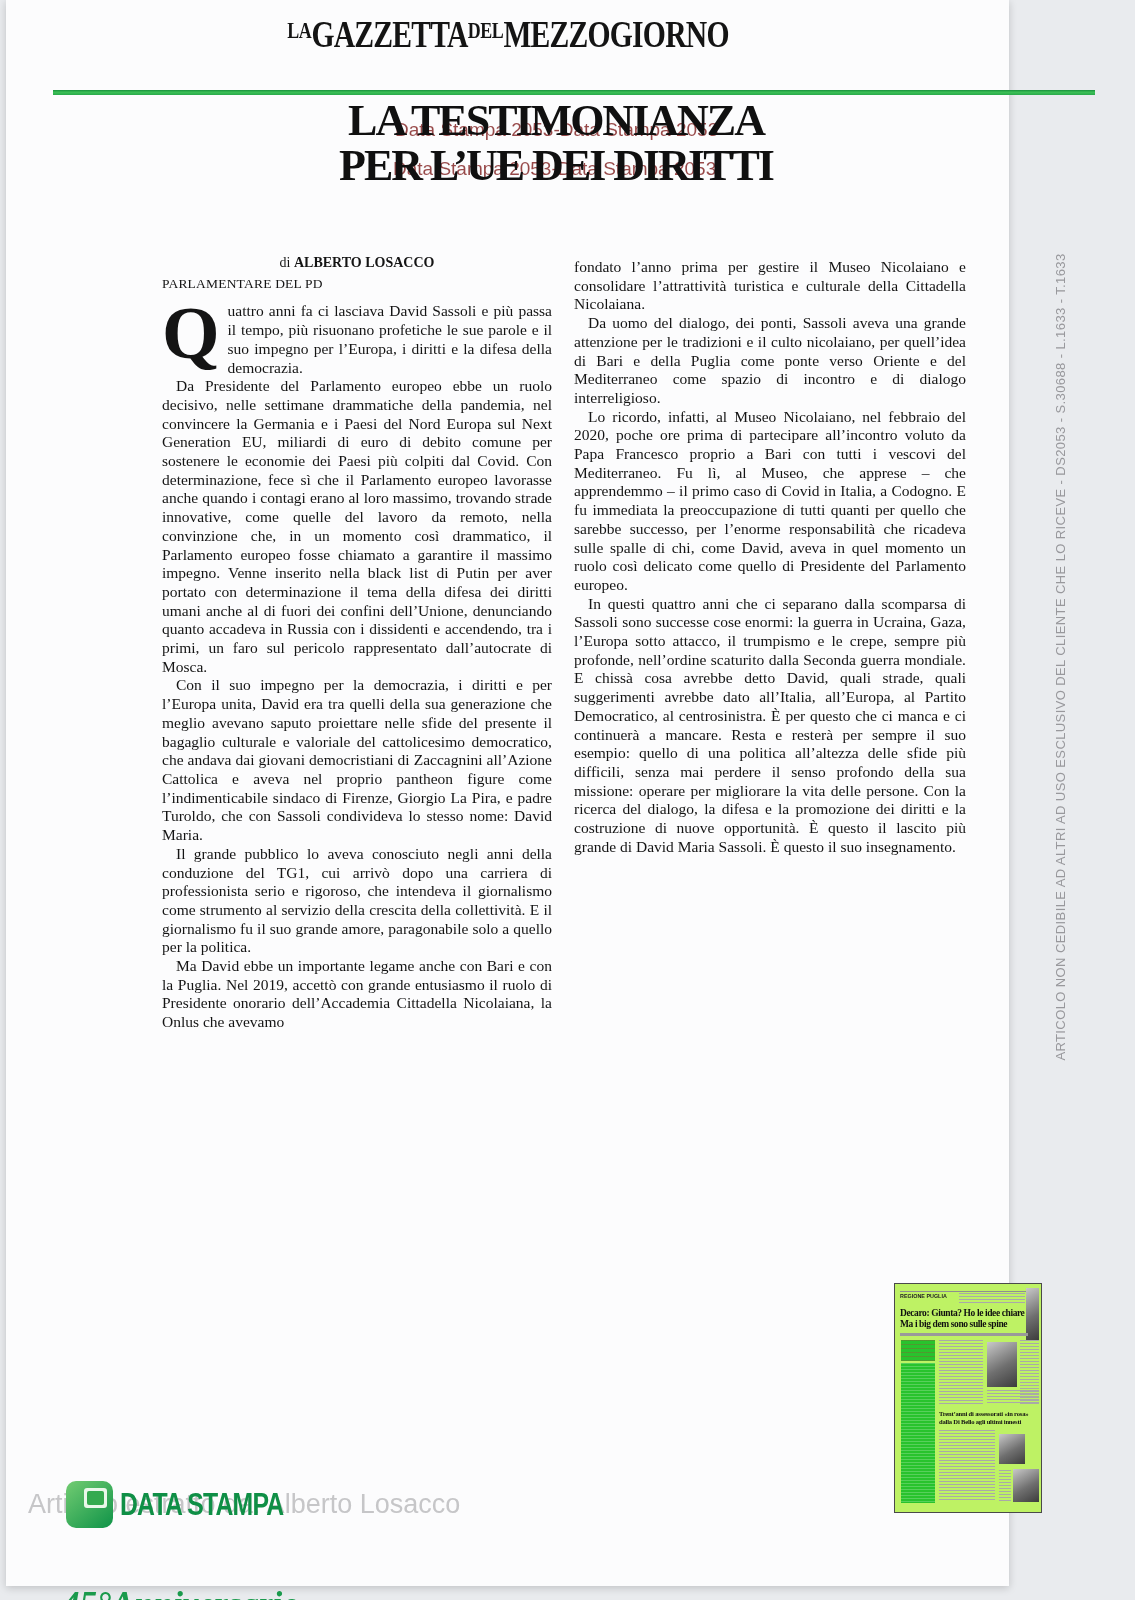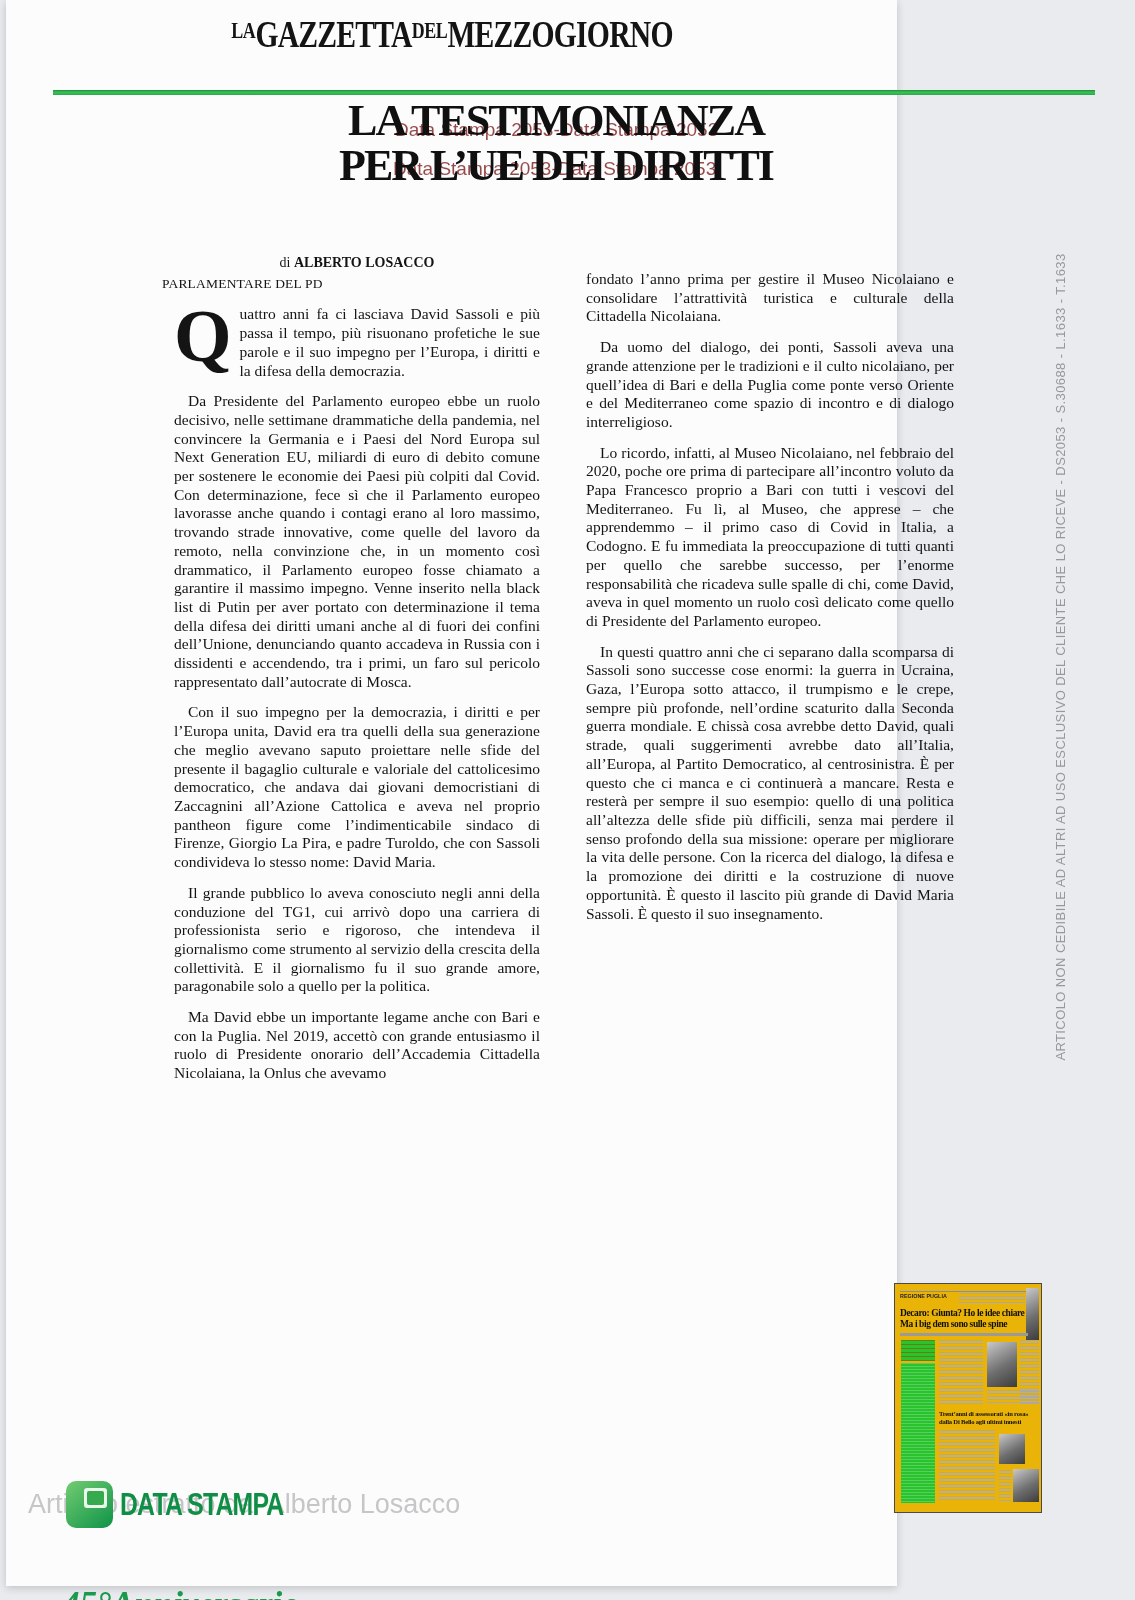--- a/index.html
+++ b/index.html
@@ -1,17 +1,17 @@
 <!DOCTYPE html>
 <html lang="it"><head>
 <meta charset="utf-8">
 <style>
   html,body{margin:0;padding:0;width:1135px;height:1600px;overflow:hidden;
     background:#e9ebee;font-family:"Liberation Serif",serif;}
-  .page{position:absolute;left:6px;top:0;width:891px;height:1586px;
+  .page{position:absolute;left:6px;top:0;width:1003px;height:1586px;
     background:#fcfcfd;box-shadow:0 2px 8px rgba(0,0,0,.18);}
   
   .masthead-wrap{position:absolute;left:0;top:12px;width:100%;text-align:center;}
   .masthead{display:inline-block;font-weight:bold;font-size:38px;color:#141414;
     letter-spacing:-1px;transform:scaleX(.78);transform-origin:center top;white-space:nowrap;}
   .mast-small{font-size:23px;vertical-align:9px;letter-spacing:-.5px;}
   .hdr-right{position:absolute;left:903px;top:20px;width:220px;font-weight:bold;color:#1a1a1a;}
   .hdr-date{font-size:21px;}
   .hdr-pag{font-size:18px;margin-top:9px;}
   .hdr-foglio{font-size:18px;margin-top:7px;position:relative;}
@@ -27,21 +27,21 @@
   .headline{position:absolute;left:305px;top:98px;width:490px;text-align:center;z-index:2;
     font-weight:bold;font-size:44px;line-height:45px;letter-spacing:-2px;color:#101010;}
   
   .col{position:absolute;font-size:15.5px;line-height:18.7px;color:#141414;
     text-align:justify;}
   .col-left{left:156px;top:254px;width:390px;}
   .col-right{left:568px;top:258px;width:392px;}
   .byline{font-size:14px;margin-bottom:2px;text-align:center;}
   .byline b{font-weight:bold;}
   .role{font-size:13.5px;letter-spacing:.2px;margin-bottom:9px;text-align:left;font-weight:500;}
-  .col p{margin:12px;}
+  .col p{margin:0;}
   .col p.ind{text-indent:14px;}
   .dropcap{float:left;font-size:74px;line-height:56px;font-weight:bold;
     padding:3px 8px 0 0;}
   
   .vnote{position:absolute;left:617px;top:647px;width:880px;height:20px;
     transform:rotate(-90deg);transform-origin:center;
     font-family:"Liberation Sans",sans-serif;font-size:13px;letter-spacing:.4px;
     color:#98989c;text-align:center;white-space:nowrap;}
   
   .footer-wm{position:absolute;left:22px;top:1489px;z-index:1;
@@ -52,21 +52,21 @@
     background:#eaf7ea;border-radius:3px;}
   .ds-ico .scr-in{position:absolute;right:9px;top:10px;width:17px;height:14px;
     background:#35aa4f;border-radius:2px;}
   .ds-text{position:absolute;left:114px;top:1487px;z-index:2;
     font-family:"Liberation Sans",sans-serif;font-weight:800;font-size:31px;
     letter-spacing:-1px;color:#0f8f46;transform:scaleX(.8);transform-origin:left center;white-space:nowrap;}
   .anniv{position:absolute;left:56px;top:1585px;z-index:2;font-style:italic;font-weight:bold;
     font-size:35px;color:#1a9a4c;}
   
   .thumb{position:absolute;left:888px;top:1283px;width:148px;height:230px;
-    background:#eab308;border:1px solid #4a4a4a;box-sizing:border-box;}
+    background:#bef264;border:1px solid #4a4a4a;box-sizing:border-box;}
   .thumb *{box-sizing:border-box;}
   .t-rule{position:absolute;left:5px;top:7px;width:137px;height:1px;background:#8e8e8e;}
   .t-section{position:absolute;left:5px;top:9px;font-family:"Liberation Sans",sans-serif;
     font-size:6px;font-weight:bold;color:#222;transform:scaleX(.9);transform-origin:left top;white-space:nowrap;}
   .t-minilines{position:absolute;background:repeating-linear-gradient(to bottom,#a9a9a9 0 1px,transparent 1px 3px);}
   .t-photo{position:absolute;background:linear-gradient(150deg,#c9c9c9,#6f6f6f 55%,#3c3c3c);}
   .t-h1{position:absolute;left:5px;top:24px;width:138px;font-weight:bold;font-size:9.5px;
     line-height:10.5px;color:#101010;letter-spacing:-.4px;}
   .t-sub{position:absolute;left:5px;top:49px;width:128px;height:2.5px;background:#9a9a9a;}
   .t-green{position:absolute;background:#28c32d;}

